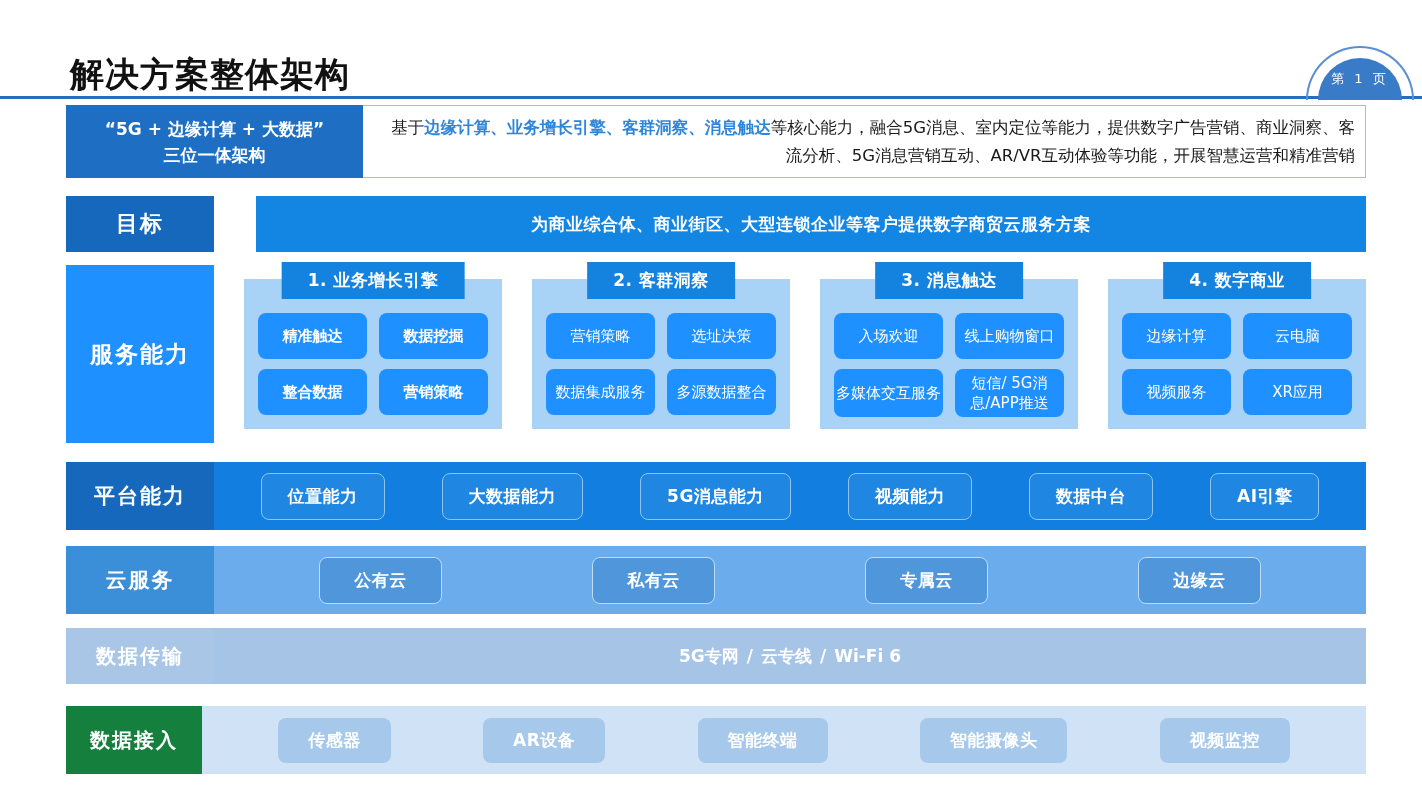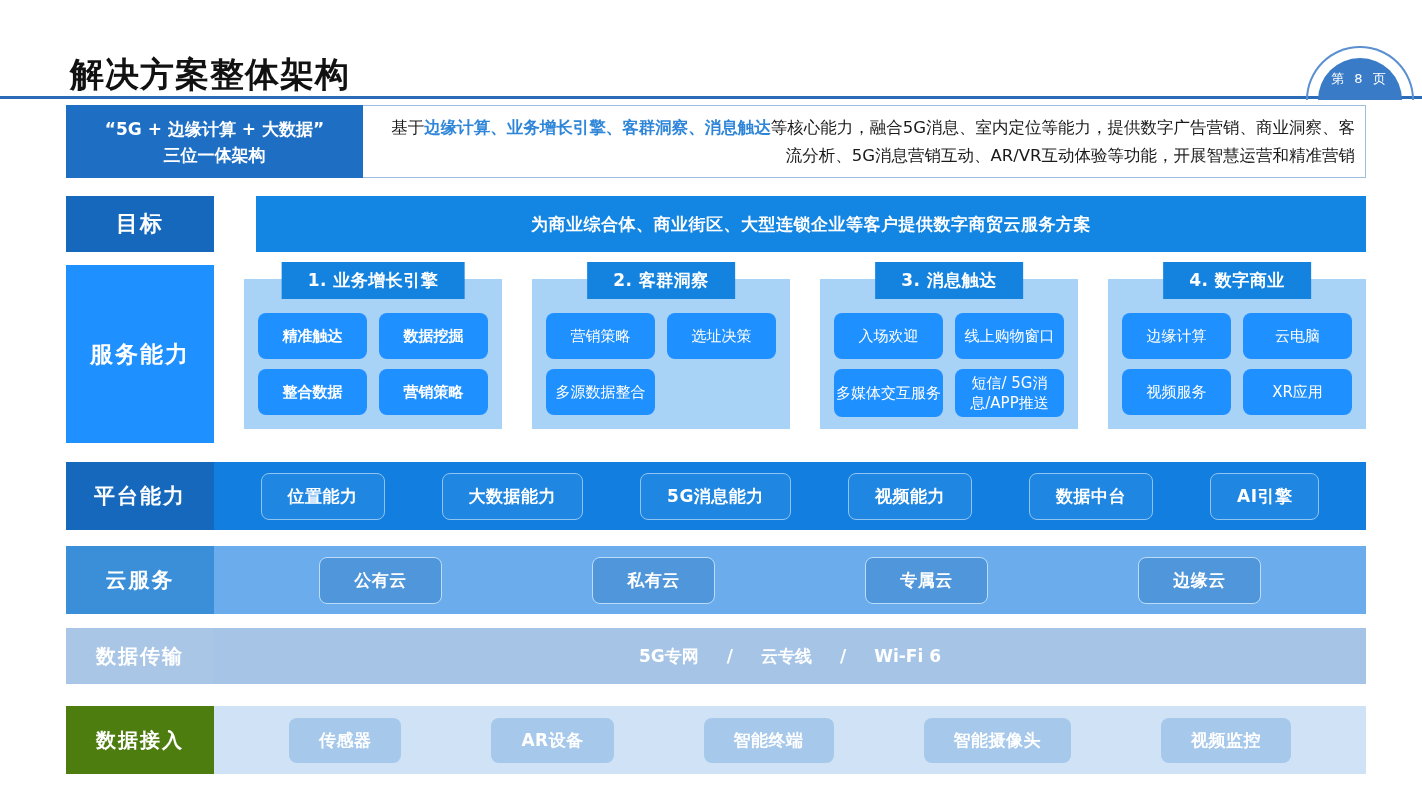--- a/index.html
+++ b/index.html
@@ -273,29 +273,28 @@
     color: #ffffff;
     font-size: 20px;
     letter-spacing: 2px;
   }
   .row-trans .band-body {
     background: #a6c4e6;
     justify-content: center;
     color: #ffffff;
     font-size: 17px;
     font-weight: bold;
-    gap: 20px;
   }
   .sep { color: #ffffff; font-weight: bold; padding: 0 8px; }
 
   
   .row-access { left: 66px; top: 706px; width: 1300px; height: 68px; }
   .row-access .band-label {
-    width: 148px;
-    background: #4d7c0f;
+    width: 136px;
+    background: #15803d;
     color: #ffffff;
     font-size: 20px;
     letter-spacing: 2px;
   }
   .row-access .band-body {
     background: #cfe2f6;
     justify-content: space-around;
     padding: 0 30px;
   }
   .pill-access {
@@ -311,21 +310,21 @@
 </style>
 </head>
 <body>
 
 <div class="slide-header">
   <div class="page-title">解决方案整体架构</div>
   <div class="header-rule"></div>
   <div class="page-badge">
     <div class="arc-outer"></div>
     <div class="arc-inner"></div>
-    <div class="badge-text">第 8 页</div>
+    <div class="badge-text">第 1 页</div>
   </div>
 </div>
 
 <div class="intro-row">
   <div class="intro-label">
     <span>“5G + 边缘计算 + 大数据”</span>
     <span>三位一体架构</span>
   </div>
   <div class="intro-body"><span>基于</span><span class="hl">边缘计算、业务增长引擎、客群洞察、消息触达</span><span>等核心能力，融合5G消息、室内定位等能力，提供数字广告营销、商业洞察、客流分析、5G消息营销互动、AR/VR互动体验等功能，开展智慧运营和精准营销</span></div>
 </div>
@@ -345,20 +344,21 @@
         <div class="svc-chip">精准触达</div>
         <div class="svc-chip">数据挖掘</div>
         <div class="svc-chip">整合数据</div>
         <div class="svc-chip">营销策略</div>
       </div>
 
       <div class="svc-card">
         <div class="svc-card-title">2. 客群洞察</div>
         <div class="svc-chip">营销策略</div>
         <div class="svc-chip">选址决策</div>
+        <div class="svc-chip">数据集成服务</div>
         <div class="svc-chip">多源数据整合</div>
       </div>
 
       <div class="svc-card">
         <div class="svc-card-title">3. 消息触达</div>
         <div class="svc-chip">入场欢迎</div>
         <div class="svc-chip">线上购物窗口</div>
         <div class="svc-chip">多媒体交互服务</div>
         <div class="svc-chip">短信/ 5G消息/APP推送</div>
       </div>

